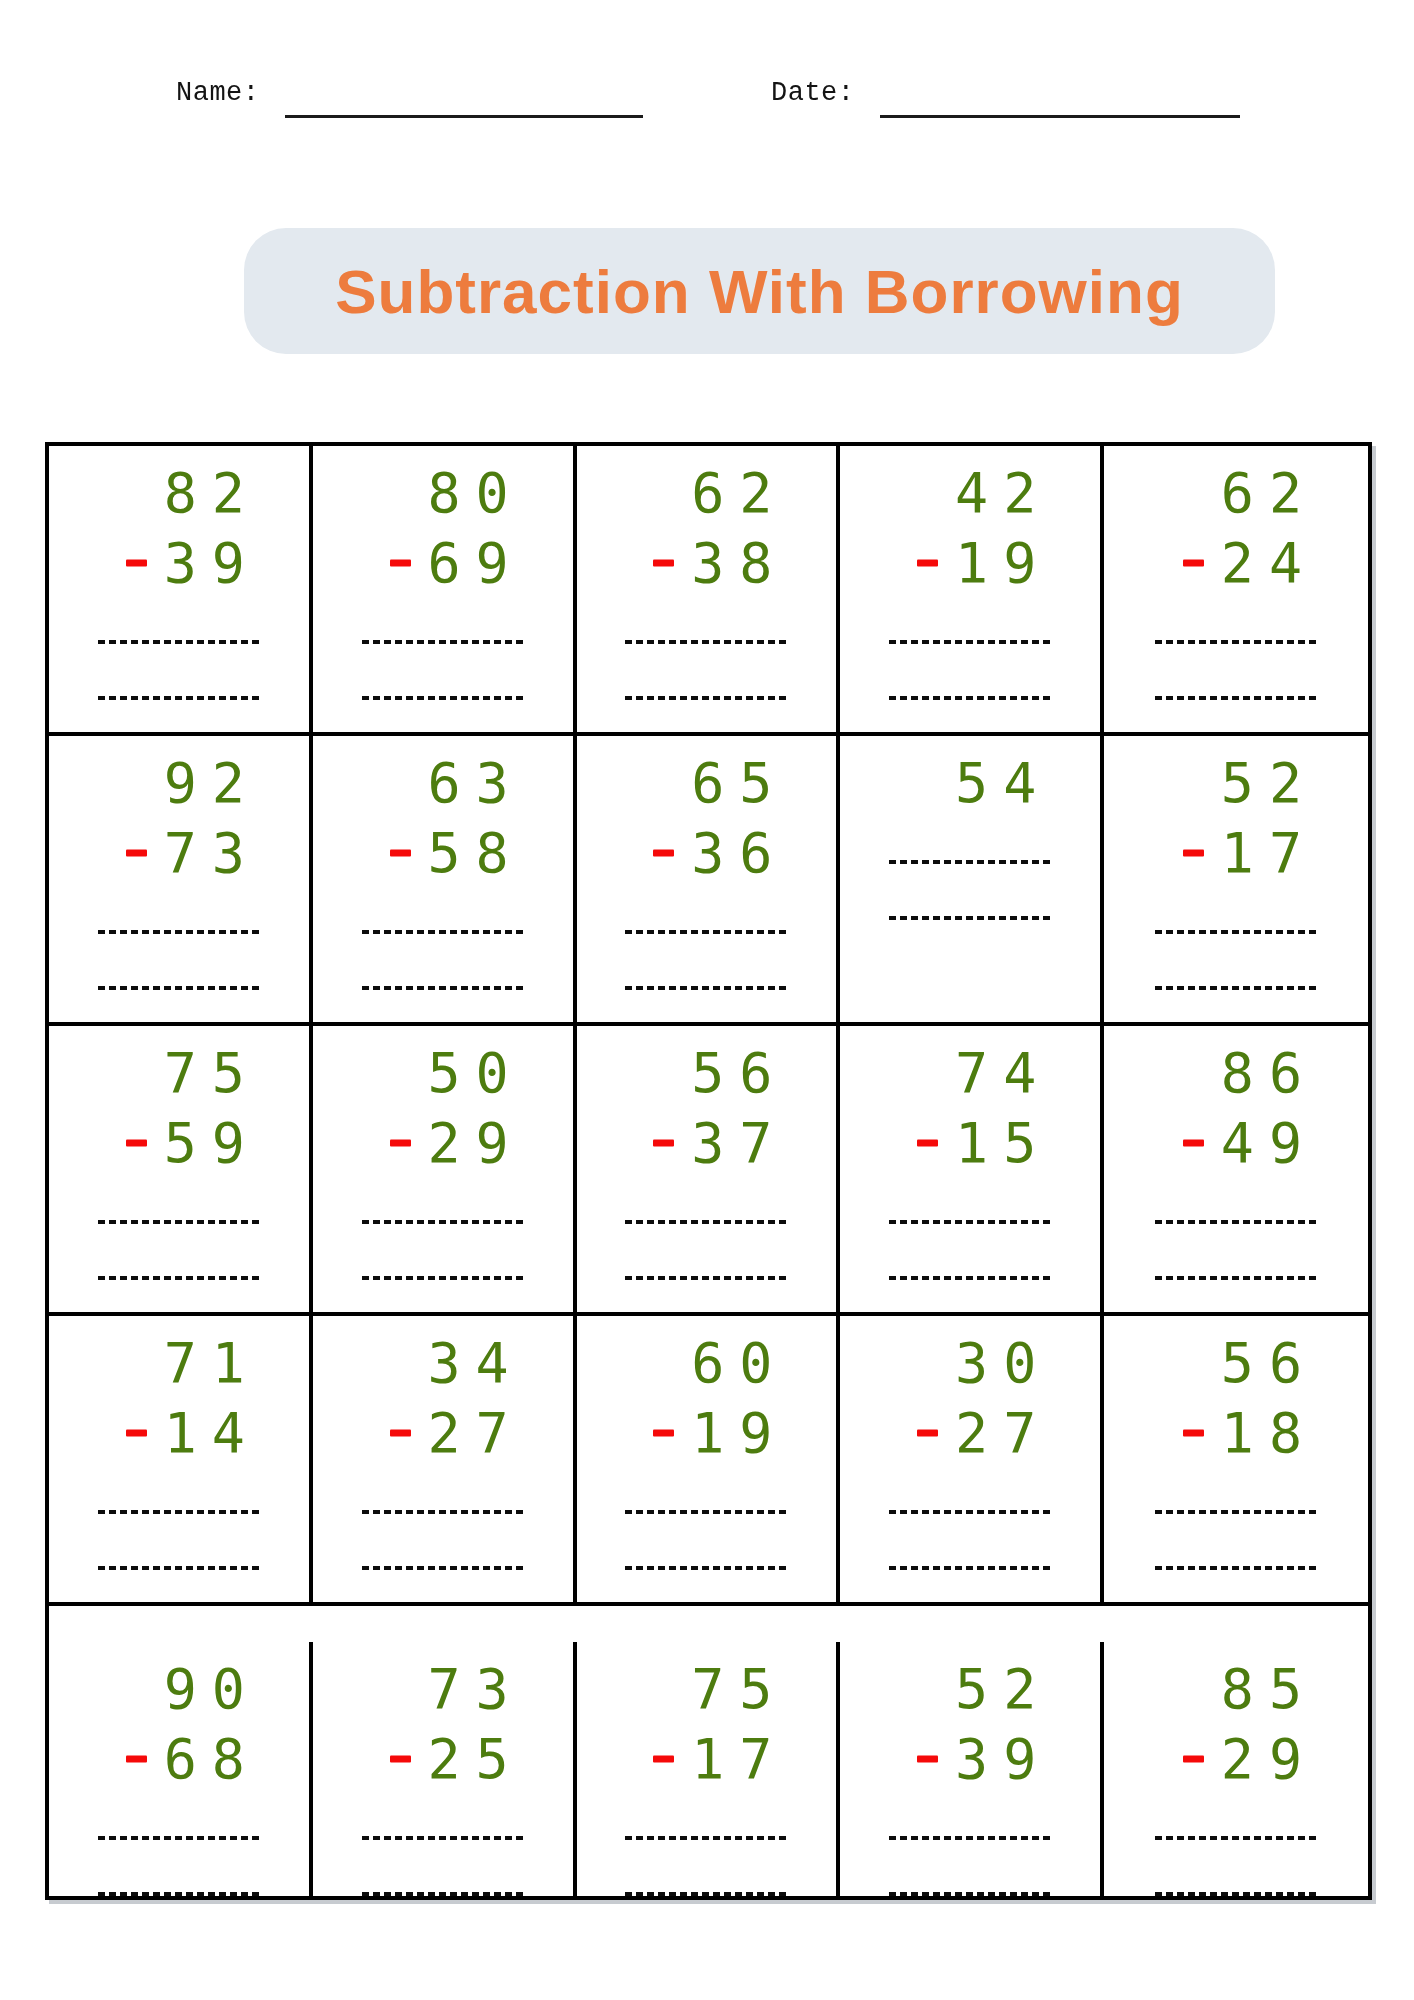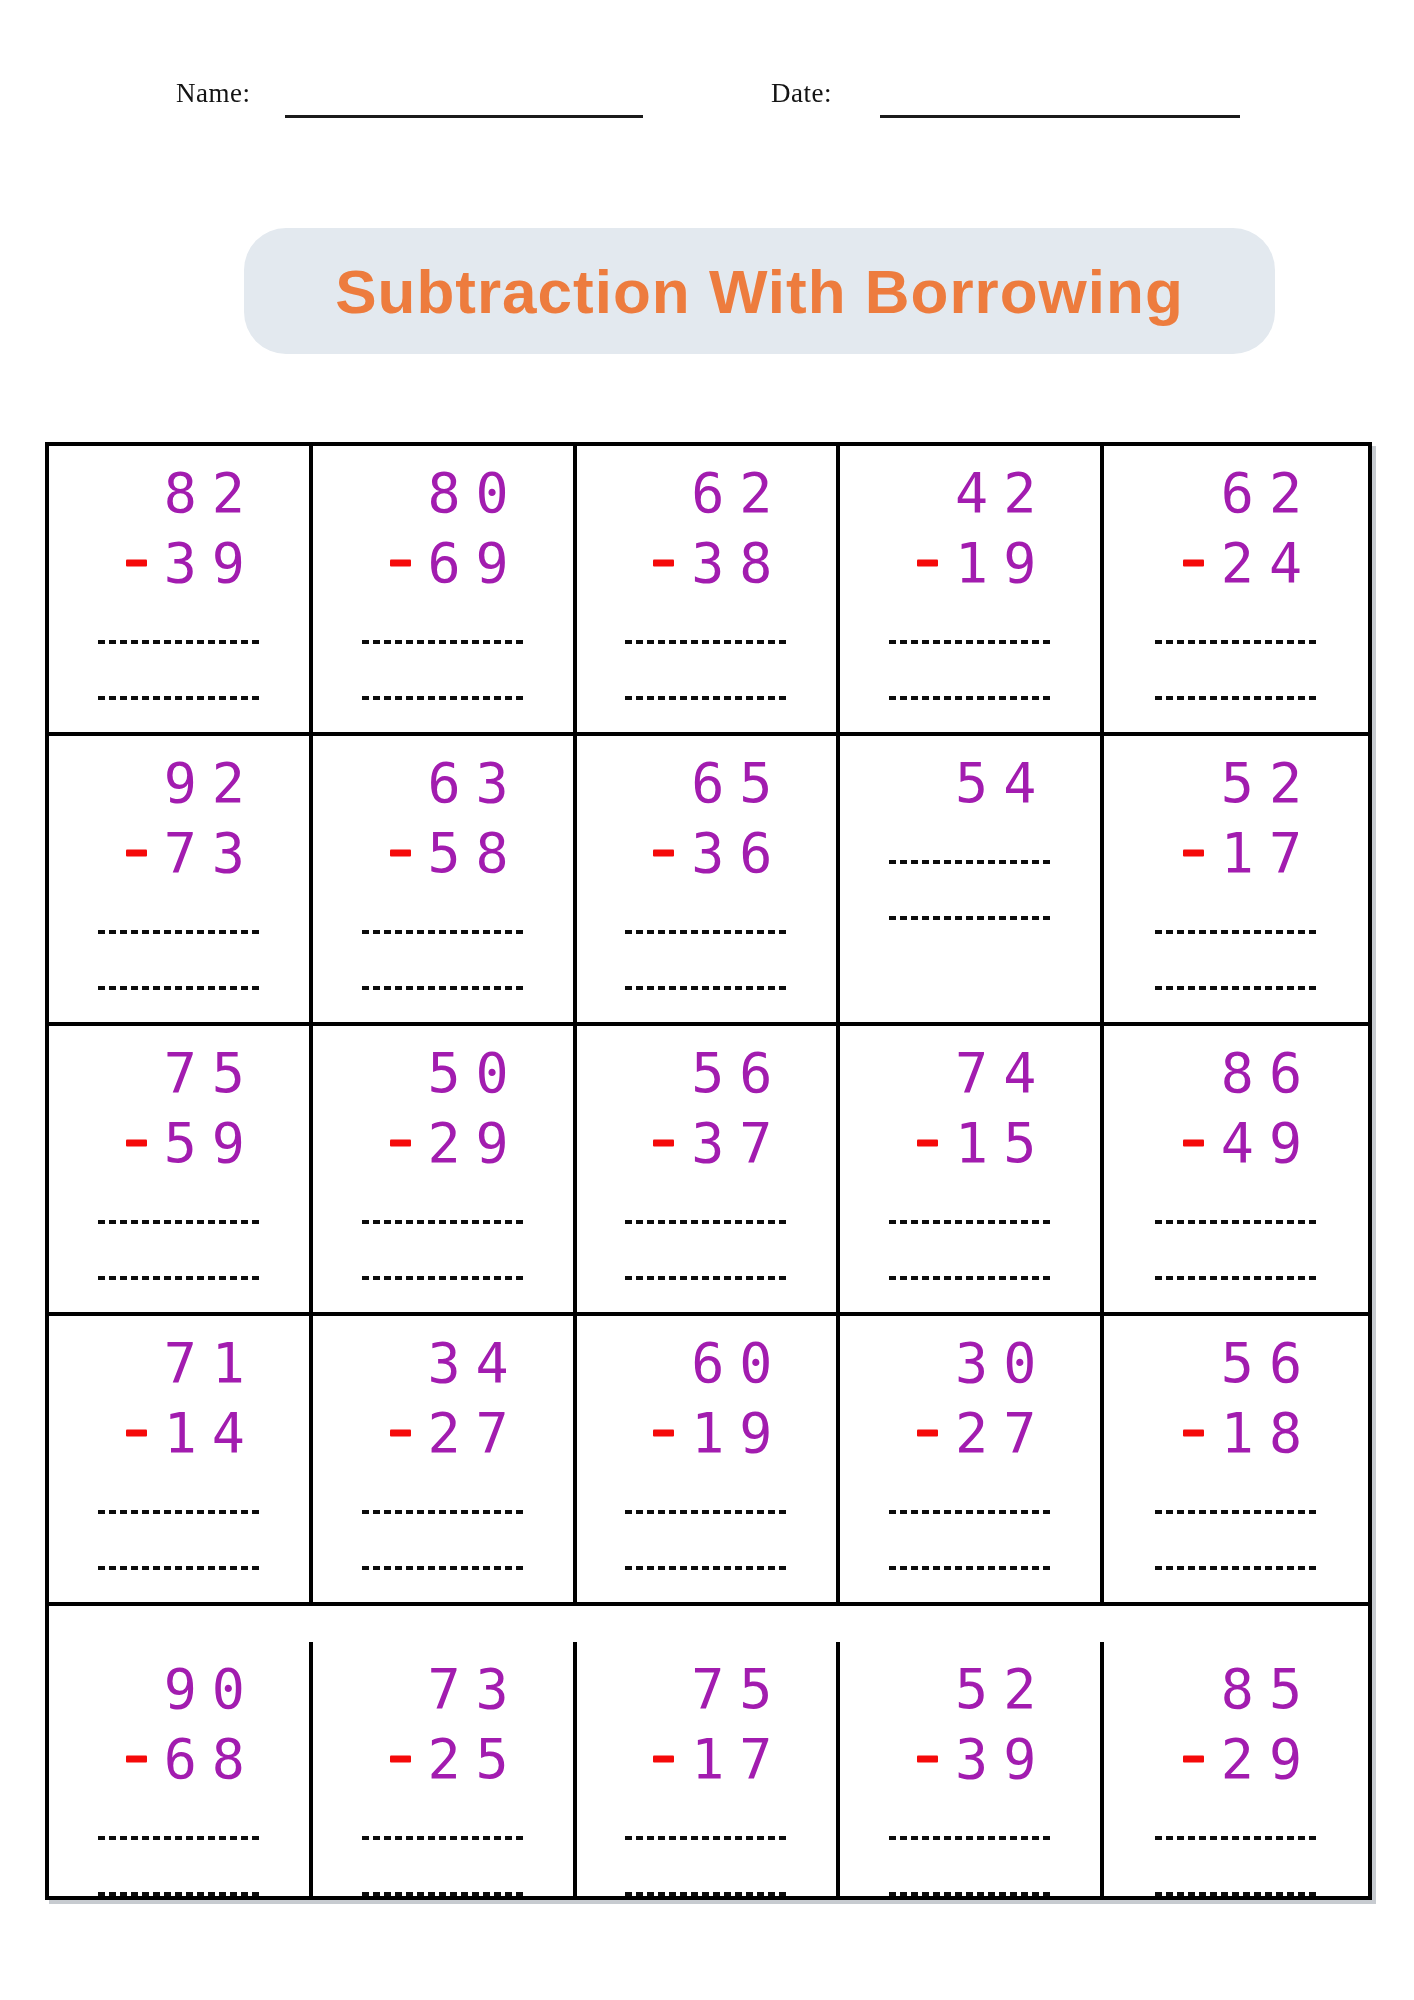--- a/index.html
+++ b/index.html
@@ -3,21 +3,21 @@
 <meta charset="utf-8">
 <style>
   html,body{margin:0;padding:0;}
   body{
     width:1414px;height:2000px;position:relative;background:#ffffff;
     font-family:"Liberation Sans", sans-serif;color:#111;overflow:hidden;
   }
   
   .hdr-label{
     position:absolute;top:78px;font-size:27px;letter-spacing:.5px;color:#141414;
-    font-family:Liberation Serif, serif;
+    font-family:Liberation Mono, monospace;
   }
   #name-label{left:176px;}
   #date-label{left:771px;}
   .hdr-line{
     position:absolute;top:115px;border-top:3px solid #1b1b1b;height:0;
   }
   #name-line{left:285px;width:358px;}
   #date-line{left:880px;width:360px;}
 
   
@@ -42,21 +42,21 @@
     box-sizing:border-box;border-right:4px solid #000;border-bottom:4px solid #000;
     overflow:hidden;
   }
   .cell:nth-child(5n){border-right:none;}
   .cell:nth-child(n+21){border-bottom:none;margin-top:36px;}
 
   .problem{width:162px;margin:12px auto 0;}
   .numrow{
     height:70px;line-height:70px;text-align:right;
     font-family:"DejaVu Sans Mono", monospace;font-size:55px;
-    letter-spacing:15px;color:#a21caf;white-space:nowrap;
+    letter-spacing:15px;color:#4d7c0f;white-space:nowrap;
   }
   .row2{position:relative;}
   .minus{
     position:absolute;left:28px;top:50%;transform:translateY(-50%);
     width:21px;height:7px;background:var(--minus-red,#F50A0A);border-radius:1px;
     display:inline-block;
   }
   .ansline{
     height:4px;width:162px;
     background:repeating-linear-gradient(90deg,#0c0c0c 0 7px,transparent 7px 11px);

